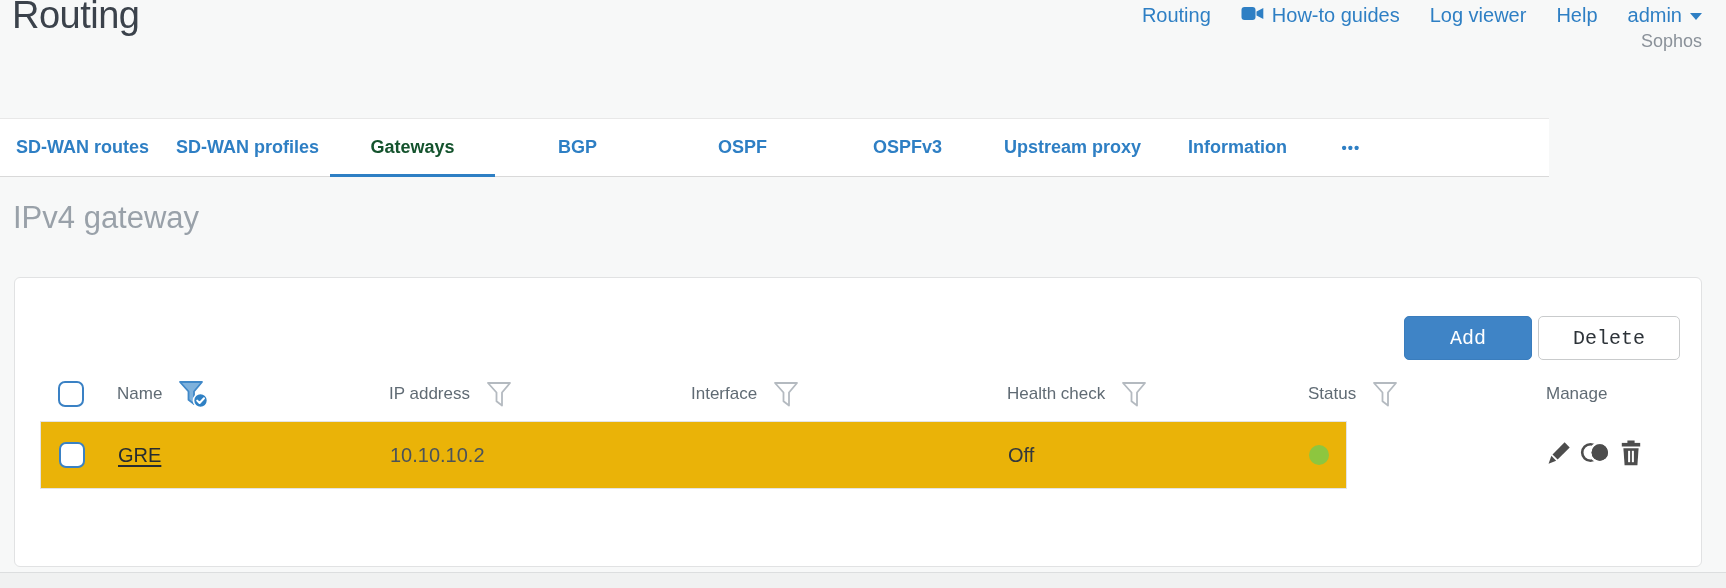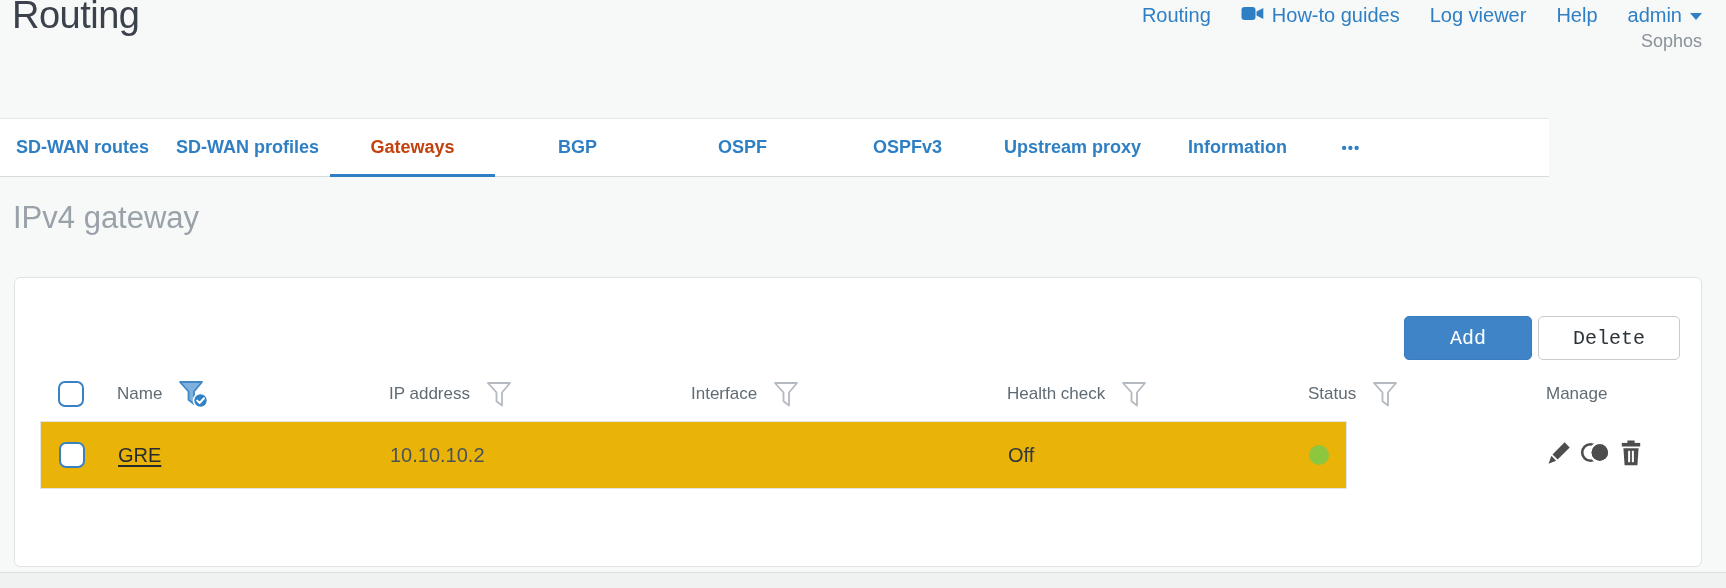--- a/index.html
+++ b/index.html
@@ -37,21 +37,21 @@
   .tabbar {
     position:absolute; top:118px; left:0; width:1549px; height:59px;
     background:#fff; border-top:1px solid #e8e8e8; border-bottom:1px solid #d9d9d9;
     display:flex; align-items:stretch;
   }
   .tab {
     width:165px; display:flex; align-items:center; justify-content:center;
     font-size:18px; font-weight:700; color:#2e7fc4; position:relative; cursor:pointer;
     white-space:nowrap;
   }
-  .tab.active { color:#c2410c; }
+  .tab.active { color:#14532d; }
   .tab.active::after {
     content:""; position:absolute; left:0; right:0; bottom:-1px; height:3px; background:#2e7fc4;
   }
   .tab-more {
     width:62px; display:flex; align-items:center; justify-content:center;
     color:#2e7fc4; font-size:15px; font-weight:700; letter-spacing:1px; cursor:pointer;
   }
 
   
   .section-title {

